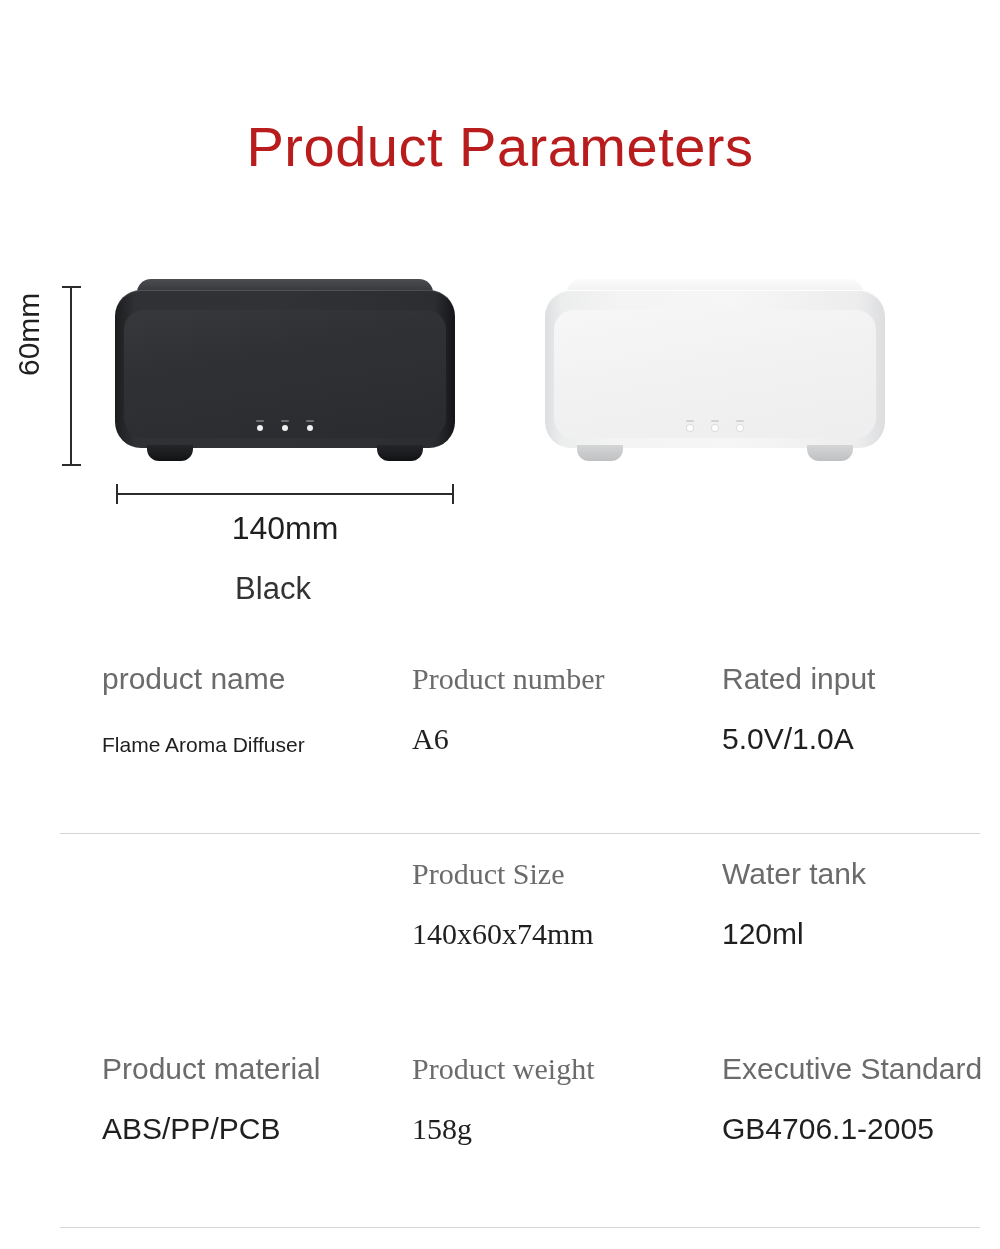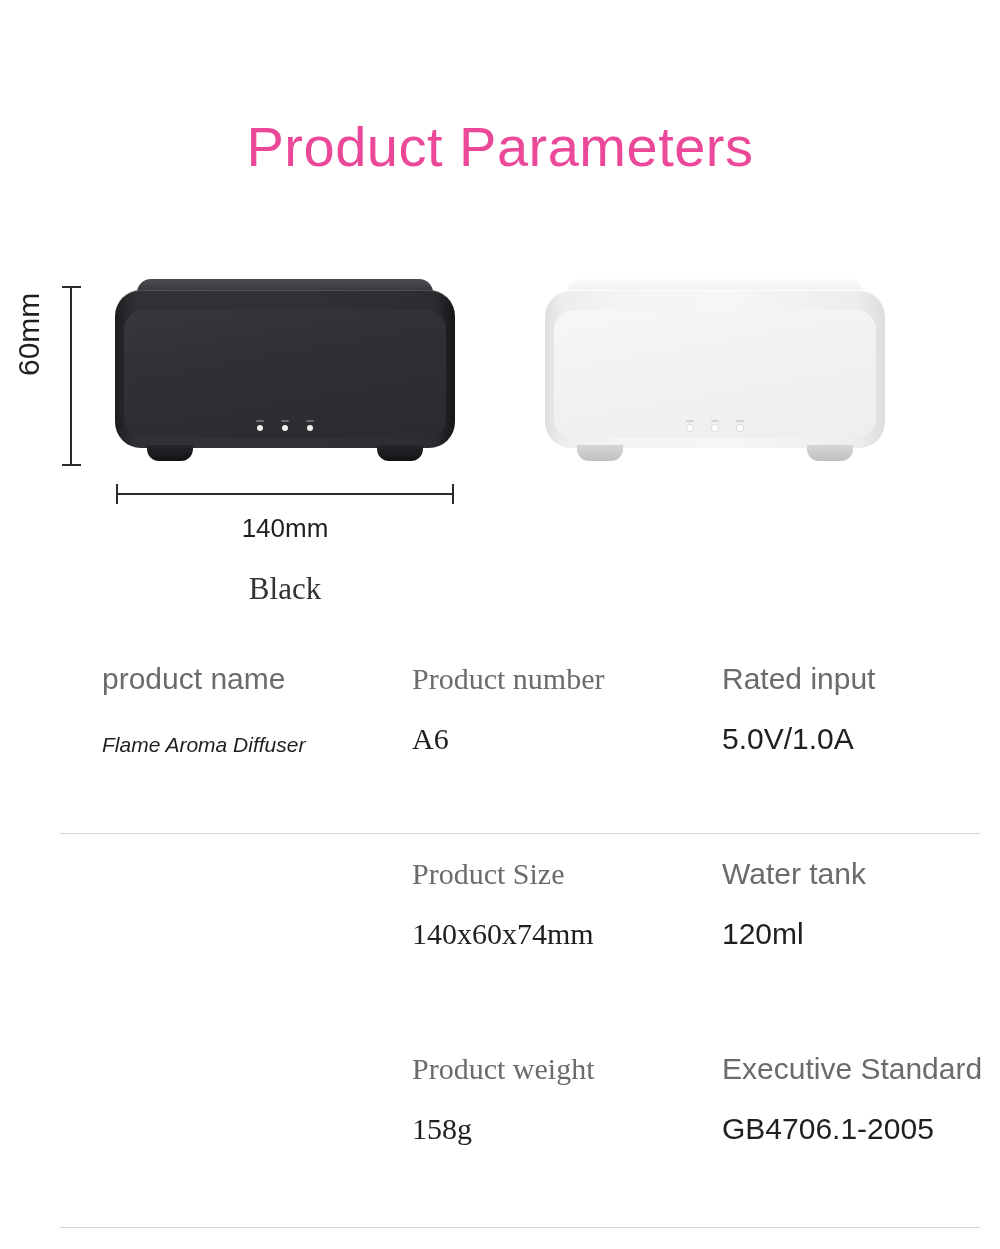--- a/index.html
+++ b/index.html
@@ -22,21 +22,21 @@
   .page-title {
     position: absolute;
     left: 0;
     top: 112px;
     width: 1000px;
     text-align: center;
     font-size: 56px;
     line-height: 70px;
     font-weight: 400;
     letter-spacing: 0.5px;
-    color: #ec4899;
+    color: #b91c1c;
     white-space: nowrap;
   }
 
   
   .showcase {
     position: absolute;
     left: 0;
     top: 255px;
     width: 1000px;
     height: 360px;
@@ -96,21 +96,21 @@
   }
   .dim-horiz::before { left: 0; }
   .dim-horiz::after  { right: 0; }
 
   .dim-horiz-label {
     position: absolute;
     left: 116px;
     top: 255px;
     width: 338px;
     text-align: center;
-    font-size: 26px;
+    font-size: 32px;
     line-height: 36px;
     color: #1f1f1f;
     white-space: nowrap;
   }
 
   
   .device {
     position: absolute;
     width: 340px;
     height: 182px;
@@ -218,21 +218,21 @@
   
   .color-caption {
     position: absolute;
     top: 315px;
     font-size: 31px;
     line-height: 38px;
     color: #333333;
     text-align: center;
     white-space: nowrap;
   }
-  .color-caption.black-cap { left: 115px; width: 340px; font-family: Liberation Serif, serif; }
+  .color-caption.black-cap { left: 103px; width: 340px; }
   .color-caption.white-cap { left: 545px; width: 340px; }
 
   
   .specs {
     position: absolute;
     left: 0;
     top: 660px;
     width: 1000px;
     padding-left: 24px;
   }
@@ -261,21 +261,20 @@
     line-height: 38px;
     font-weight: 400;
     color: #1f1f1f;
     white-space: nowrap;
   }
   .spec-value.small {
     font-size: 21px;
     line-height: 38px;
     margin-top: 28px;
     font-weight: 500;
-    font-style: italic;
   }
 
   .divider {
     position: absolute;
     left: 36px;
     width: 920px;
     height: 1px;
     background: #d6d6d6;
   }
   .divider.d1 { top: 173px; }
@@ -368,20 +367,22 @@
     </div>
     <div class="spec-cell c3">
       <div class="spec-label">Water tank</div>
       <div class="spec-value">120ml</div>
     </div>
     <div class="divider d2"></div>
   </div>
 
   <div class="spec-row">
     <div class="spec-cell c1">
+      <div class="spec-label">Product material</div>
+      <div class="spec-value">ABS/PP/PCB</div>
     </div>
     <div class="spec-cell c2">
       <div class="spec-label">Product weight</div>
       <div class="spec-value">158g</div>
     </div>
     <div class="spec-cell c3">
       <div class="spec-label">Executive Standard</div>
       <div class="spec-value">GB4706.1-2005</div>
     </div>
   </div>

